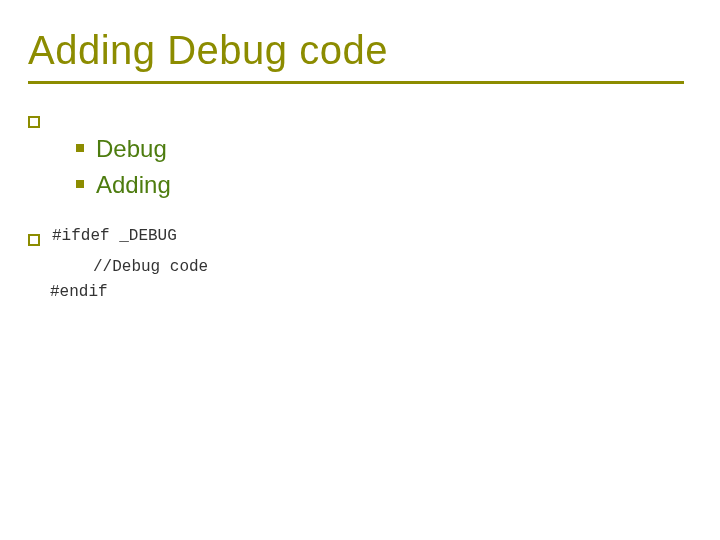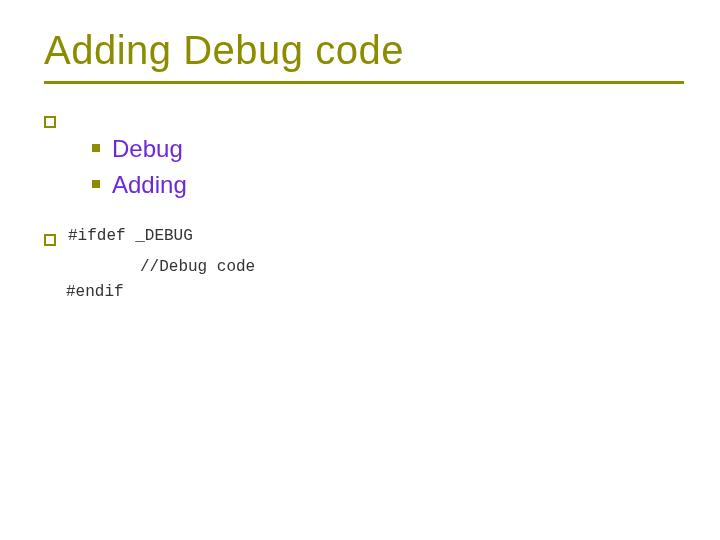--- a/index.html
+++ b/index.html
@@ -8,21 +8,21 @@
     width: 720px;
     height: 540px;
     background: #ffffff;
     font-family: Arial, Helvetica, sans-serif;
     color: #333;
   }
   .slide {
     box-sizing: border-box;
     width: 720px;
     height: 432px;
-    padding: 28px 36px 28px 44px;
+    padding: 28px 36px 28px 28px;
     position: relative;
   }
   .title {
     font-size: 40px;
     color: #8c8c00;
     font-weight: 400;
     margin: 0 0 0 0;
     padding-bottom: 6px;
     letter-spacing: 0.5px;
   }
@@ -68,35 +68,35 @@
     display: inline-block;
     width: 8px;
     height: 8px;
     background: #8c8c00;
     margin-top: 10px;
     margin-right: 12px;
     flex-shrink: 0;
   }
   .level2-text {
     font-size: 24px;
-    color: #6d28d9;
+    color: #4d7c0f;
     line-height: 1.25;
     text-align: right;
   }
   .code-block {
     margin-top: 4px;
   }
   .code-line {
     font-family: "Courier New", Courier, monospace;
     font-size: 16px;
     color: #333;
     line-height: 1.55;
   }
   .code-indent {
-    margin-left: 96px;
+    margin-left: 65px;
   }
   .code-noindent {
     margin-left: 22px;
   }
 </style>
 </head>
 <body>
 
 <div class="slide">
 

